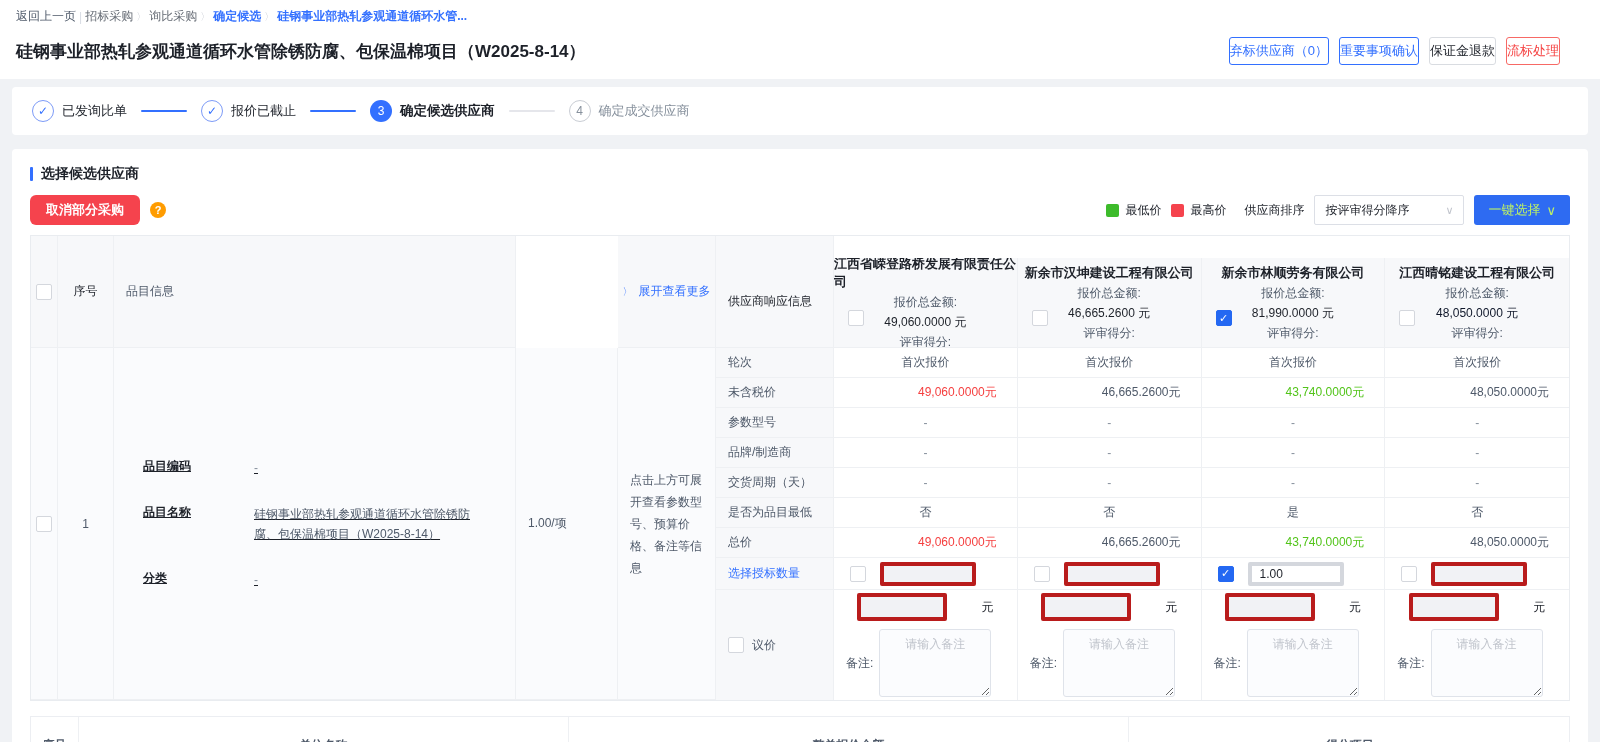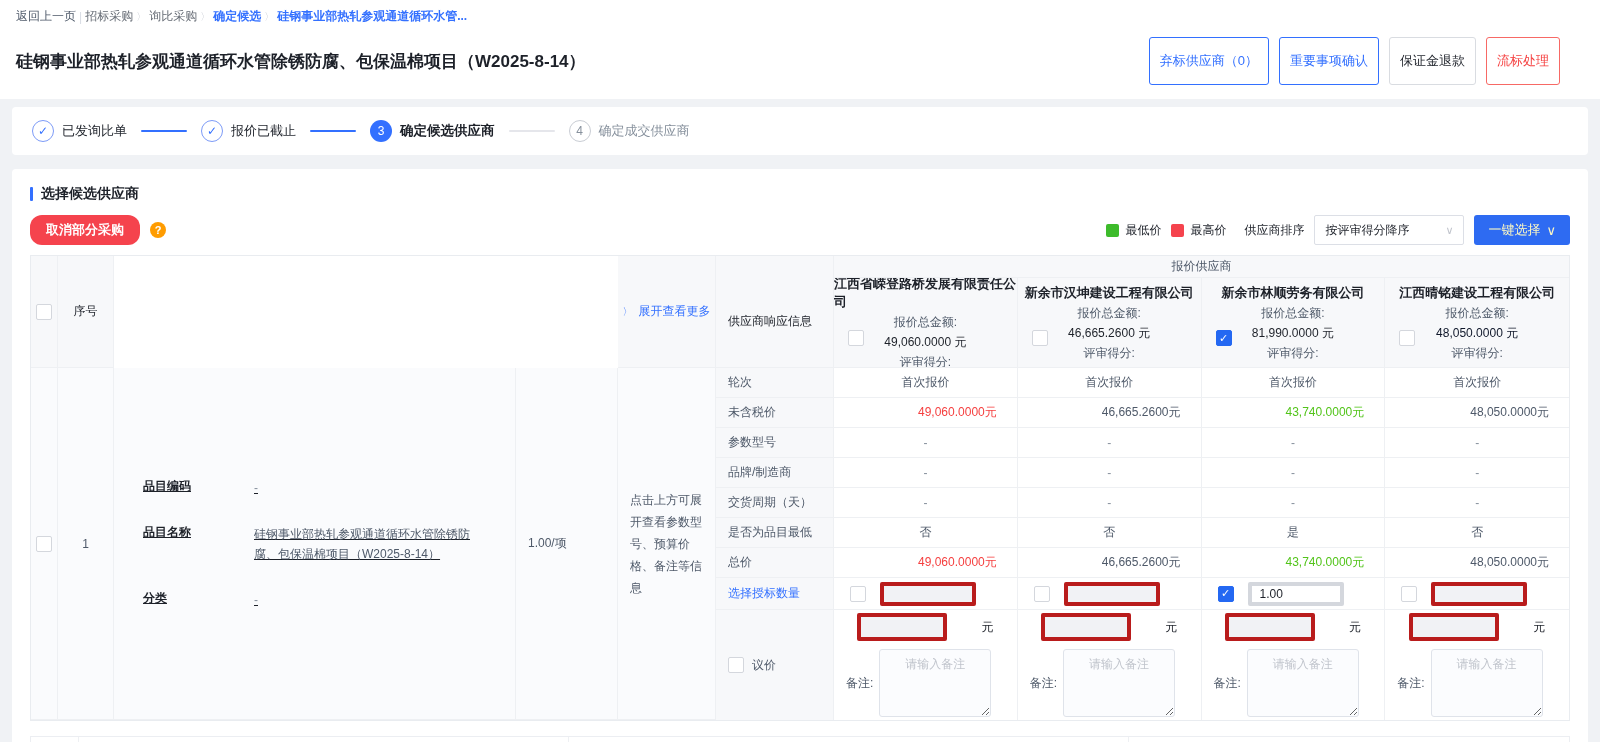--- a/index.html
+++ b/index.html
@@ -10,21 +10,21 @@
   .top { background:#fff; padding:8px 16px 14px 16px; }
   .crumbs { display:flex; align-items:center; gap:3px; font-size:12px; color:#646a73; }
   .crumbs .back { color:#4e5969; cursor:pointer; }
   .crumbs .bar { color:#d8dce3; }
   .crumbs .sep { color:#c9cdd4; font-size:10px; }
   .crumbs .crumb { color:#646a73; cursor:pointer; }
   .crumbs .crumb.active { color:#3370ff; font-weight:bold; }
   .title-row { display:flex; align-items:center; justify-content:space-between; margin-top:12px; }
   .page-title { font-size:17px; font-weight:bold; color:#1d2129; }
   .hbtns { display:flex; gap:10px; margin-right:24px; }
-  .btn { height:48px; padding:0 10px; border-radius:3px; border:1px solid #d9dce1; background:#fff; font-size:13px; display:inline-flex; align-items:center; cursor:pointer; white-space:nowrap; }
+  .btn { height:28px; padding:0 0; border-radius:3px; border:1px solid #d9dce1; background:#fff; font-size:13px; display:inline-flex; align-items:center; cursor:pointer; white-space:nowrap; }
   .btn.primary-outline { border-color:#3370ff; color:#3370ff; }
   .btn.default { color:#1d2129; }
   .btn.danger-outline { border-color:#f76965; color:#f53f3f; }
 
   
   .card { background:#fff; border-radius:4px; margin:0 12px; }
   .steps-card { margin-top:8px; height:48px; display:flex; align-items:center; padding:0 20px; }
   .step { display:flex; align-items:center; gap:8px; }
   .circle { width:22px; height:22px; border-radius:50%; display:flex; align-items:center; justify-content:center; font-size:12px; flex:none; }
   .circle.done { border:1px solid #7d9bf7; color:#3370ff; background:#fff; }
@@ -35,29 +35,29 @@
   .step.pending .step-label { color:#86909c; }
   .connector { width:46px; height:2px; margin:0 14px; border-radius:1px; }
   .connector.blue { background:#3370ff; }
   .connector.gray { background:#e5e6eb; }
 
   .main-card { margin-top:14px; padding:16px 18px; min-height:592px; }
   .sec-title { display:flex; align-items:center; gap:8px; font-size:14px; font-weight:bold; color:#1d2129; }
   .sec-bar { width:3px; height:14px; background:#3370ff; border-radius:1px; }
 
   .toolbar { display:flex; align-items:center; margin-top:12px; }
-  .btn-red { height:30px; padding:0 16px; background:#f5434d; color:#fff; font-size:13px; font-weight:bold; border:none; border-radius:12px; cursor:pointer; }
+  .btn-red { height:30px; padding:0 16px; background:#f5434d; color:#fff; font-size:13px; font-weight:bold; border:none; border-radius:6px; cursor:pointer; }
   .help { width:16px; height:16px; border-radius:50%; background:#ff9c00; color:#fff; font-size:11px; font-weight:bold; display:flex; align-items:center; justify-content:center; margin-left:10px; cursor:pointer; }
   .toolbar-right { margin-left:auto; display:flex; align-items:center; gap:10px; }
   .lg-sq { width:13px; height:13px; border-radius:2px; display:inline-block; }
   .lg-item { display:flex; align-items:center; gap:6px; font-size:12px; color:#1d2129; }
   .sort-label { margin-left:8px; }
   .select-box { width:150px; height:30px; border:1px solid #dcdfe6; border-radius:2px; display:flex; align-items:center; padding:0 10px; color:#1d2129; background:#fff; cursor:pointer; }
   .select-box .chev { margin-left:auto; color:#c0c4cc; font-size:11px; }
-  .btn-blue { height:30px; padding:0 14px; background:#2e6bf2; color:#fef9c3; font-size:13px; border:none; border-radius:3px; cursor:pointer; display:inline-flex; align-items:center; gap:6px; }
+  .btn-blue { height:30px; padding:0 14px; background:#2e6bf2; color:#bef264; font-size:13px; border:none; border-radius:3px; cursor:pointer; display:inline-flex; align-items:center; gap:6px; }
 
   
   .grid { margin-top:10px; display:grid; width:1540px;
           grid-template-columns:27px 56px 402px 102px 98px 118px repeat(4,1fr);
           grid-template-rows:22px 90px repeat(7,30px) 32px 110px;
           border:1px solid #e9ecf0; background:#fff; }
   .c { border-right:1px solid #eef0f3; border-bottom:1px solid #eef0f3; display:flex; align-items:center; overflow:hidden; }
   .c.last-col { border-right:none; }
   .c.last-row { border-bottom:none; }
   .hd { background:#f7f8fa; color:#1d2129; }
@@ -177,26 +177,26 @@
         <span>∨</span>
       </button>
     </div>
   </div>
 
   <div class="grid">
       <div class="c hd center" style="grid-area: 1 / 1 / 3;">
         <span class="cb"></span>
       </div>
       <div class="c hd center" style="grid-area: 1 / 2 / 3;">序号</div>
+      <div class="c hd lblcell" style="grid-area: 1 / 3 / 3;">品目信息</div>
       <div class="c hd expand-hd" style="grid-area: 1 / 5 / 3;">
         <span style="font-size: 10px;">〉</span>
         <span>展开查看更多</span>
       </div>
       <div class="c hd lblcell" style="grid-area: 1 / 6 / 3; padding-top: 20px; color: rgb(29, 33, 41);">供应商响应信息</div>
-      <div class="c hd group-hd last-col" style="grid-area: 1 / 7 / auto / 11;">报价供应商</div>
       <div class="c hd sup-hd" style="grid-area: 2 / 7;">
         <span class="cb sup-cb"></span>
         <div class="sup-name">江西省嵘登路桥发展有限责任公司</div>
         <div>报价总金额:</div>
         <div style="color: rgb(29, 33, 41);">49,060.0000 元</div>
         <div>评审得分:</div>
       </div>
       <div class="c hd sup-hd" style="grid-area: 2 / 8;">
         <span class="cb sup-cb"></span>
         <div class="sup-name">新余市汉坤建设工程有限公司</div>

